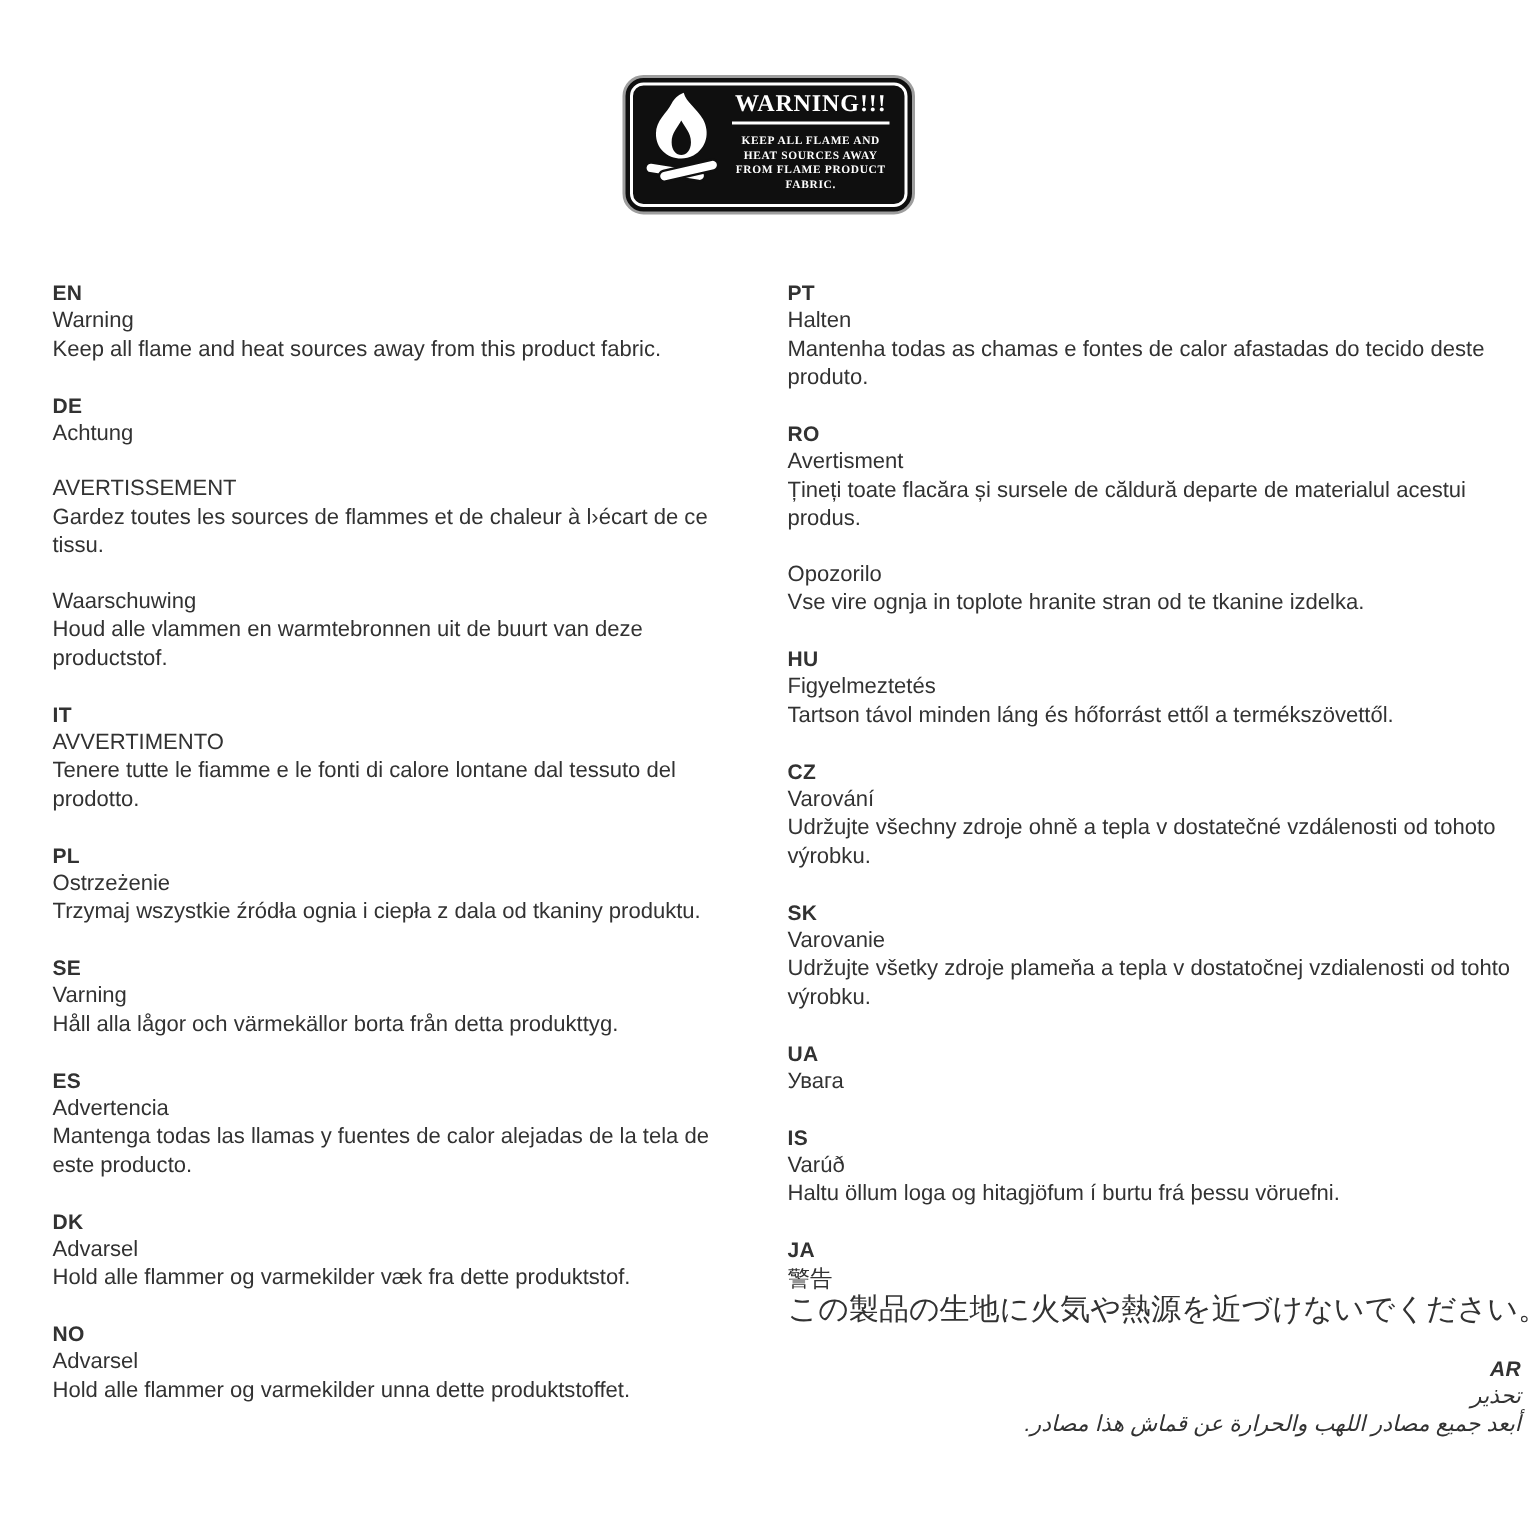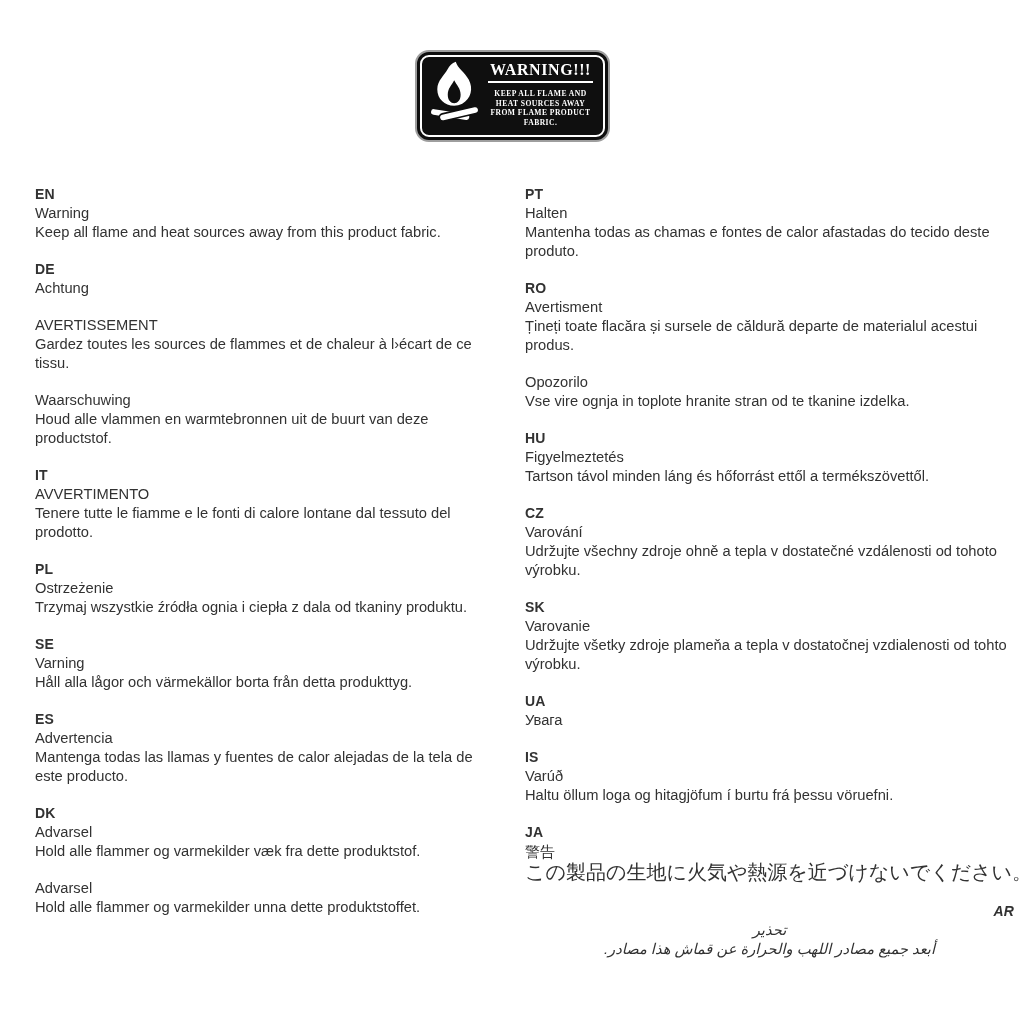--- a/index.html
+++ b/index.html
@@ -69,21 +69,21 @@
     line-height: 19px;
     letter-spacing: 0.2px;
   }
   .title, .body {
     font-size: 14.7px;
     line-height: 19px;
   }
   .block-ja .title { font-size: 15px; }
   .block-ja .body  { font-size: 20px; line-height: 23px; white-space: nowrap; }
   .block-ar { text-align: right; padding-right: 2px; font-style: italic; }
-  .block-ar .title, .block-ar .body { direction: rtl; text-align: center; }
+  .block-ar .title, .block-ar .body { direction: rtl; }
 </style>
 </head>
 <body>
 
 <div class="page">
 
   <div class="badge-wrap">
     <div class="badge">
       <div class="badge-inner">
         <span class="badge-icon">
@@ -156,20 +156,21 @@
         <div class="code">ES</div>
         <div class="title">Advertencia</div>
         <div class="body">Mantenga todas las llamas y fuentes de calor alejadas de la tela de este producto.</div>
       </section>
       <section class="lang-block">
         <div class="code">DK</div>
         <div class="title">Advarsel</div>
         <div class="body">Hold alle flammer og varmekilder væk fra dette produktstof.</div>
       </section>
       <section class="lang-block">
+        <div class="code">NO</div>
         <div class="title">Advarsel</div>
         <div class="body">Hold alle flammer og varmekilder unna dette produktstoffet.</div>
       </section>
     </div>
 
     <div class="col">
       <section class="lang-block">
         <div class="code">PT</div>
         <div class="title">Halten</div>
         <div class="body">Mantenha todas as chamas e fontes de calor afastadas do tecido deste produto.</div>

